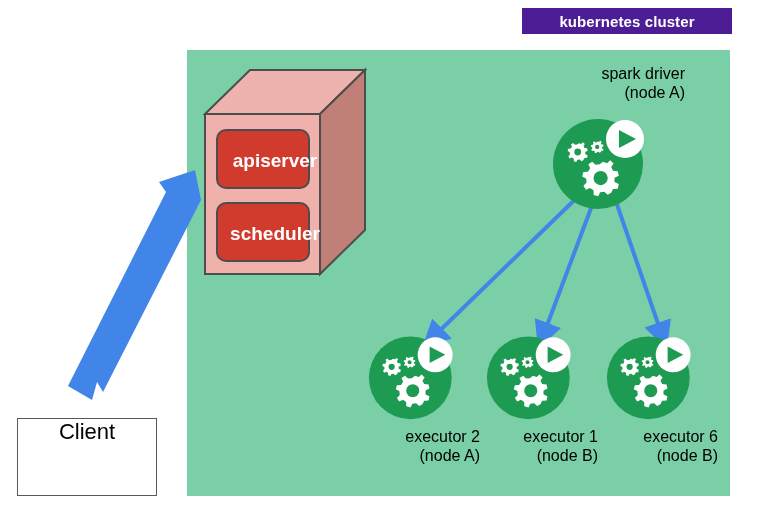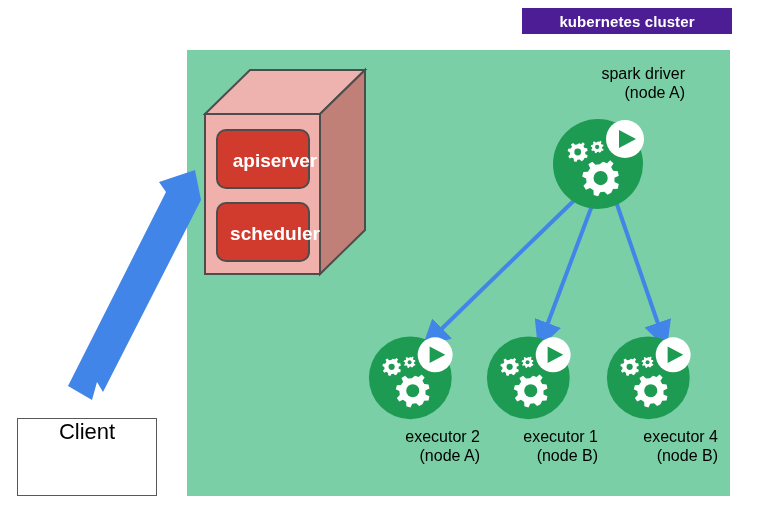--- a/index.html
+++ b/index.html
@@ -296,21 +296,21 @@
         <circle cx="-2.5" cy="0" r="7.5" fill="#1E9B52"></circle>
       </g>
     </g>
     <g>
       <circle cx="73" cy="27" r="19" fill="#ffffff"></circle>
       <polygon points="67,18 84,27 67,36" fill="#1E9B52"></polygon>
     </g>
   </svg>
 </div>
 
-<div class="node-caption" id="executor3-caption">executor 4
+<div class="node-caption" id="executor3-caption">executor 6
 (node B)</div>
 <div class="node" id="executor3-node">
   <svg width="92" height="92" viewBox="0 0 100 100">
     <circle cx="46" cy="52" r="45" fill="#1E9B52"></circle>
     <g fill="#ffffff">
       <g transform="translate(27,40) scale(0.52)">
         <path d="M0,-17 L4.3,-15.6 L7.6,-18.6 L11.1,-15.2 L8.6,-11.5 L10.6,-7.6 L15.6,-7.2 L16.6,-2.4
                  L12.1,-0.2 L12.1,4.2 L16.6,6.4 L15.6,11.2 L10.6,11.6 L8.6,15.5 L4.9,17.6 L1.4,14.4
                  L-3,15 L-5.1,19.1 L-9.8,17.8 L-10,12.8 L-13.7,10.4 L-18,12.3 L-20.6,8.2 L-17.3,4.8
                  L-17.8,0.4 L-21.9,-1.7 L-20.6,-6.4 L-15.9,-6.6 L-13.5,-10.3 L-15.4,-14.6 L-11.3,-17.2

